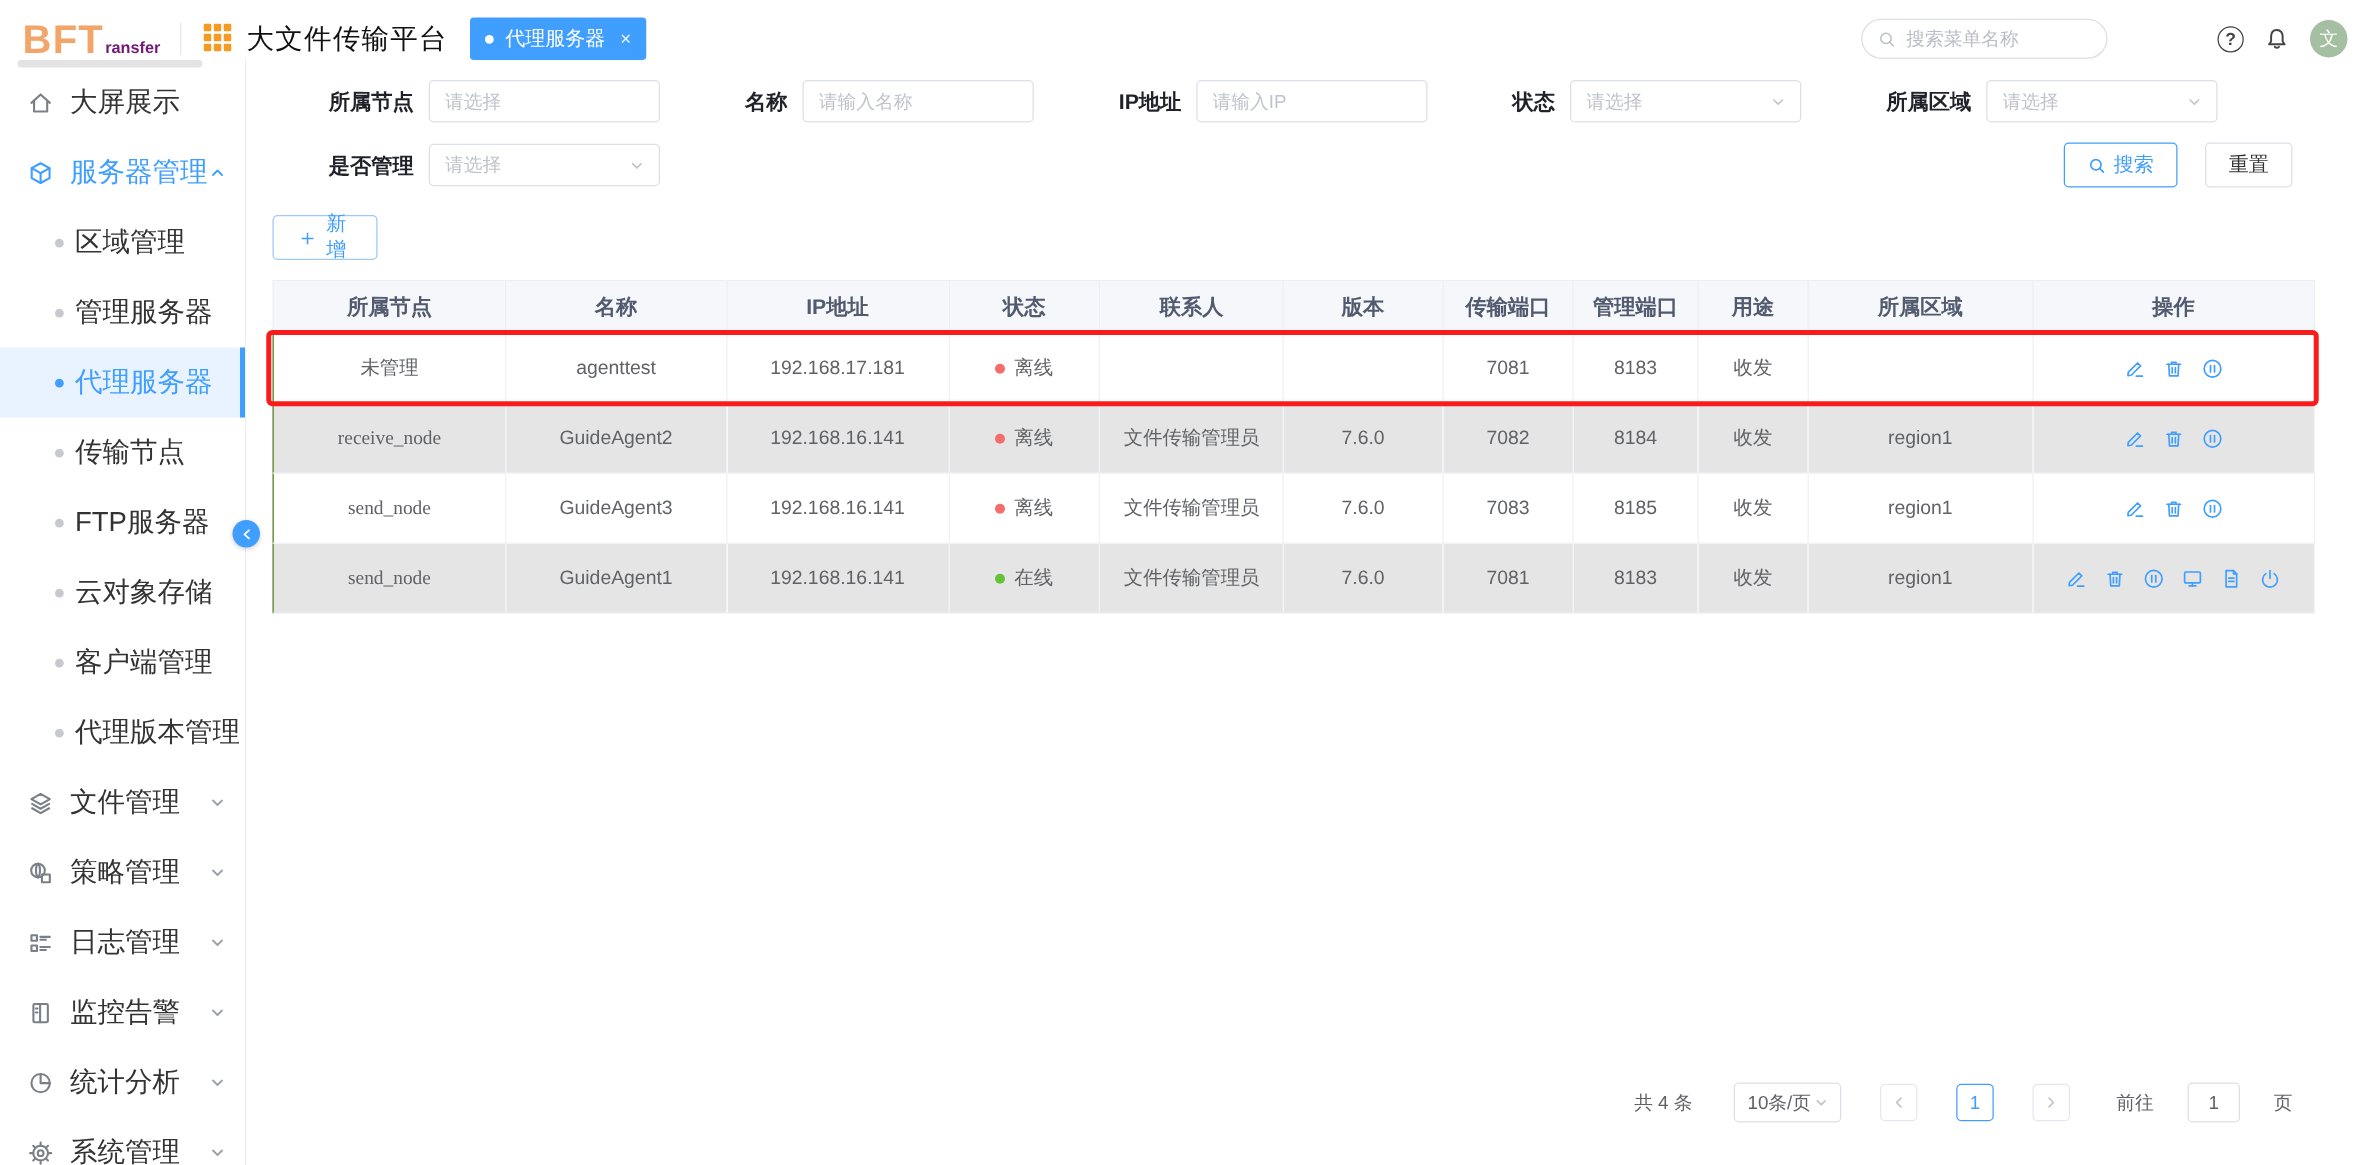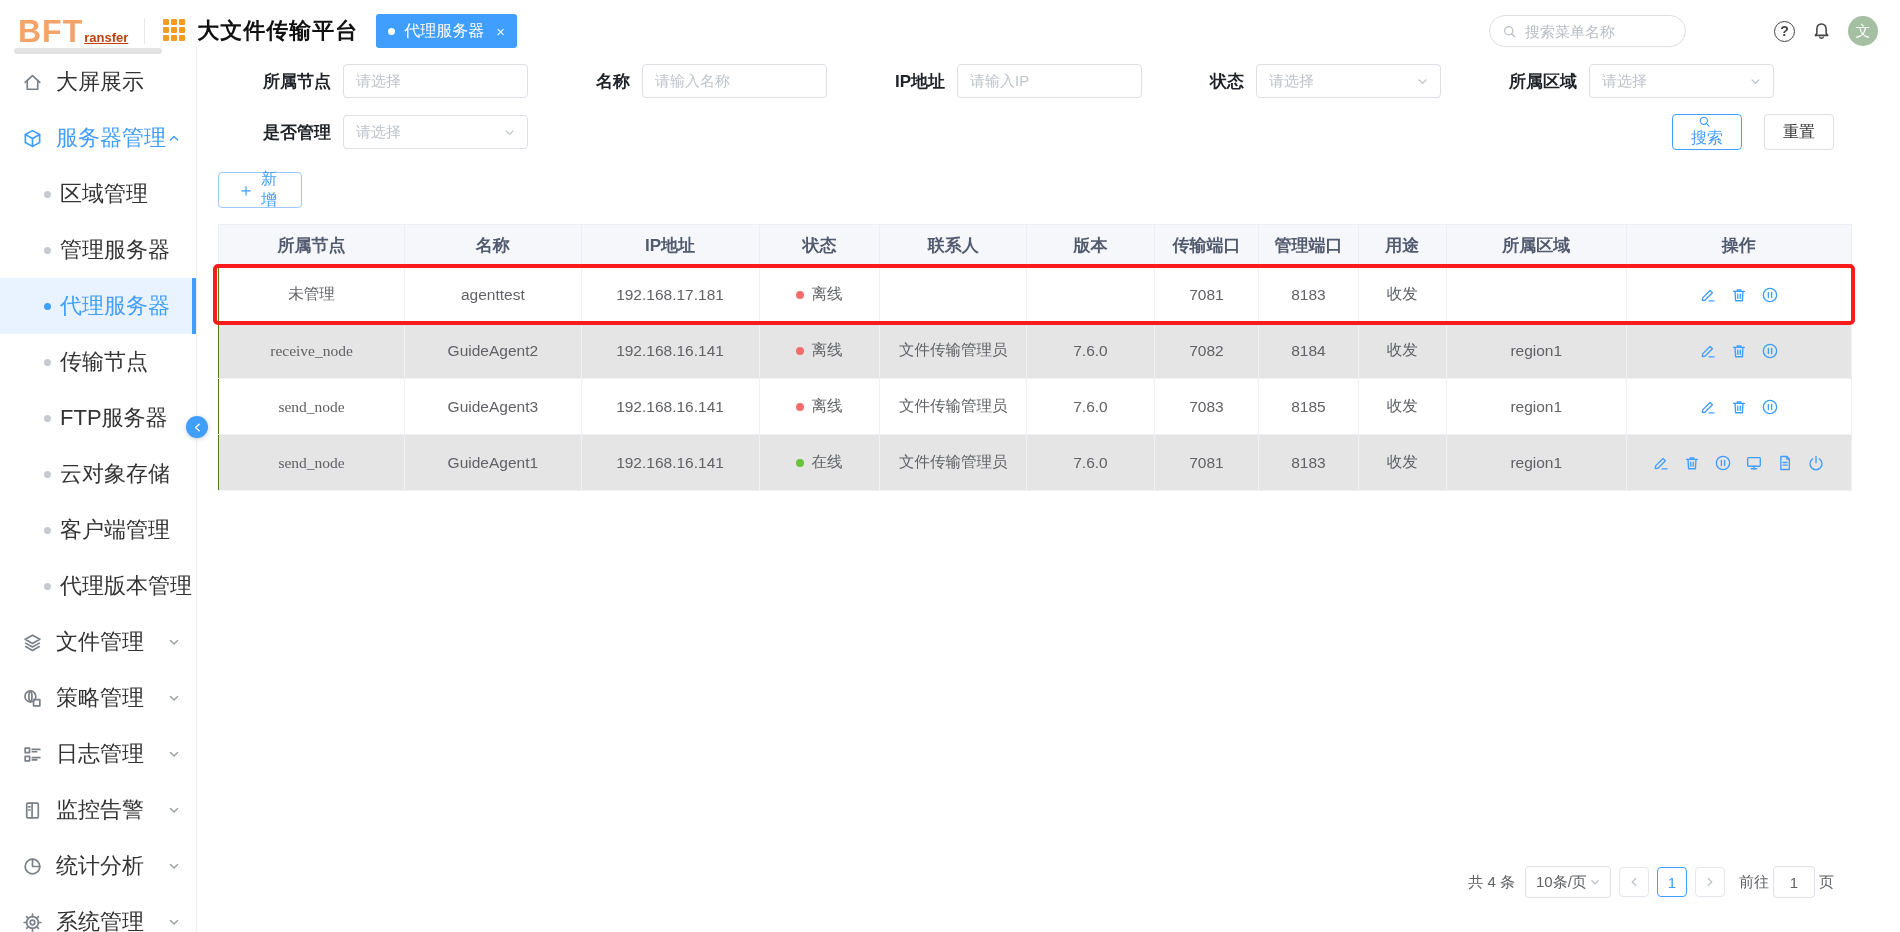--- a/index.html
+++ b/index.html
@@ -4,25 +4,25 @@
 <style>
   * { margin:0; padding:0; box-sizing:border-box; }
   html,body { width:1900px; height:932px; overflow:hidden; background:#fff;
     font-family:"Liberation Sans","DejaVu Sans",sans-serif; color:#333; }
   svg { display:block; }
 
   
   .top { height:46px; display:flex; align-items:center; background:#fff; padding:16px 22px 0 18px; position:relative; z-index:5; }
   .logo { display:flex; align-items:baseline; cursor:pointer; }
   .logo-main { font-size:32px; font-weight:800; color:#f2a469; letter-spacing:1px; line-height:1; }
-  .logo-sub { font-size:13px; font-weight:700; color:#c2410c; margin-left:1px;text-decoration:underline; }
+  .logo-sub { font-size:13px; font-weight:700; color:#701a75; margin-left:1px; }
   .top-div { width:1px; height:26px; background:#e8e8e8; margin:0 18px 0 16px; }
   .grid-ico { width:24px; height:24px; display:grid; grid-template-columns:repeat(3,6px); grid-template-rows:repeat(3,6px); gap:2px; margin-right:10px; }
   .grid-ico i { background:#f59a23; border-radius:1px; }
-  .app-title { font-size:22px; font-weight:700; color:#111; letter-spacing:1px; }
+  .app-title { font-size:22px; font-weight:400; color:#111; letter-spacing:1px; }
   .tab { margin-left:18px; height:34px; background:#409eff; color:#fff; display:flex; align-items:center;
     padding:0 12px; border-radius:3px; font-size:16px; cursor:pointer; }
   .tab-dot { width:7px; height:7px; border-radius:50%; background:#fff; margin-right:9px; }
   .tab-close { margin-left:12px; font-size:15px; opacity:.9; cursor:pointer; }
   .top-right { margin-left:auto; display:flex; align-items:center; }
   .hd-search { width:197px; height:32px; border:1px solid #dcdfe6; border-radius:16px; display:flex; align-items:center; padding:0 12px; color:#b9bec7; }
   .hd-search input { border:none; outline:none; width:150px; font-size:15px; margin-left:8px; color:#555; background:transparent; font-family:inherit; }
   .hd-search input::placeholder { color:#b9bec7; }
   .hd-icons { display:flex; align-items:center; gap:16px; margin-left:88px; }
   .q-icon { width:21px; height:21px; border:1.6px solid #444; border-radius:50%; display:flex; align-items:center; justify-content:center;
@@ -49,21 +49,21 @@
   
   .main { flex:1; display:flex; flex-direction:column; padding:18px 48px 0 21px; position:relative; background:#fff; }
   .filter-row { display:flex; align-items:center; padding-left:45px; margin-bottom:16px; flex:none; }
   .f-group { display:flex; align-items:center; margin-right:68px; }
   .f-label { font-size:17px; color:#1f2329; font-weight:600; white-space:nowrap; margin-right:12px; }
   .f-box { width:185px; height:34px; border:1px solid #dcdfe6; border-radius:4px; display:flex; align-items:center; padding:0 10px 0 12px; background:#fff; cursor:text; }
   .f-box .ph { flex:1; font-size:15px; color:#bfc4cc; white-space:nowrap; overflow:hidden; }
   .f-box .arr { width:15px; height:15px; color:#c0c4cc; flex:none; }
   .filter-actions { margin-left:auto; margin-right:18px; display:flex; gap:22px; }
   .btn { height:36px; border-radius:4px; font-size:16px; display:flex; align-items:center; justify-content:center; cursor:pointer; background:#fff; padding:0 18px; }
-  .btn-search { border:1px solid #409eff; color:#409eff;flex-direction:column; }
+  .btn-search { border:1px solid #409eff; color:#409eff; }
   .btn-search svg { width:15px; height:15px; margin-right:6px; }
   .btn-reset { border:1px solid #dcdfe6; color:#333; }
   .btn-add { border:1px solid #9ec9f8; color:#409eff; width:84px; margin:6px 0 16px 0; flex:none; }
   .btn-add .plus { font-size:18px; margin-right:6px; font-weight:400; }
 
   
   .table-wrap { position:relative; flex:none; }
   table.grid { width:100%; border-collapse:collapse; table-layout:fixed; }
   .grid th { height:42px; background:#f5f7fa; font-size:17px; font-weight:700; color:#515a6e;
     border:1px solid #ebeef5; border-left:none; text-align:center; }
@@ -73,21 +73,21 @@
   .grid tr.striped td { background:#e5e5e5; }
   .status-cell { display:flex; align-items:center; justify-content:center; gap:7px; }
   .st-dot { width:8px; height:8px; border-radius:50%; }
   .actions { display:flex; align-items:center; justify-content:center; gap:13px; color:#409eff; }
   .actions .a-ico { width:18px; height:18px; cursor:pointer; color:#409eff; }
   .hl-rect { position:absolute; left:-5px; right:-3px; top:40px; height:61px; border:4px solid #f91c1c; border-radius:5px; pointer-events:none; }
 
   .spacer { flex:1; }
 
   
-  .pagination { display:flex; align-items:center; justify-content:flex-end; gap:4px; margin:0 18px 34px 0; font-size:15px; color:#606266; flex:none; }
+  .pagination { display:flex; align-items:center; justify-content:flex-end; gap:27px; margin:0 18px 34px 0; font-size:15px; color:#606266; flex:none; }
   .pg-total { margin-right:6px; white-space:nowrap; }
   .pg-size { width:86px; height:32px; border:1px solid #dcdfe6; border-radius:4px; display:flex; align-items:center; justify-content:space-between; padding:0 8px 0 10px; cursor:pointer; color:#606266; }
   .pg-size .arr { width:14px; height:14px; color:#c0c4cc; }
   .pg-btn { width:30px; height:30px; border:1px solid #e4e7ed; border-radius:4px; display:flex; align-items:center; justify-content:center; color:#c0c4cc; cursor:pointer; background:#fff; margin-left:4px; }
   .pg-btn svg { width:14px; height:14px; }
   .pg-page { width:30px; height:30px; border:1px solid #409eff; border-radius:4px; color:#409eff; display:flex; align-items:center; justify-content:center; font-size:15px; cursor:pointer; margin-left:4px; background:#fff; }
   .pg-goto { margin-left:10px; white-space:nowrap; }
   .pg-input { width:42px; height:32px; border:1px solid #dcdfe6; border-radius:4px; text-align:center; font-size:15px; color:#606266; outline:none; font-family:inherit; }
   .pg-unit { white-space:nowrap; }
 </style>

